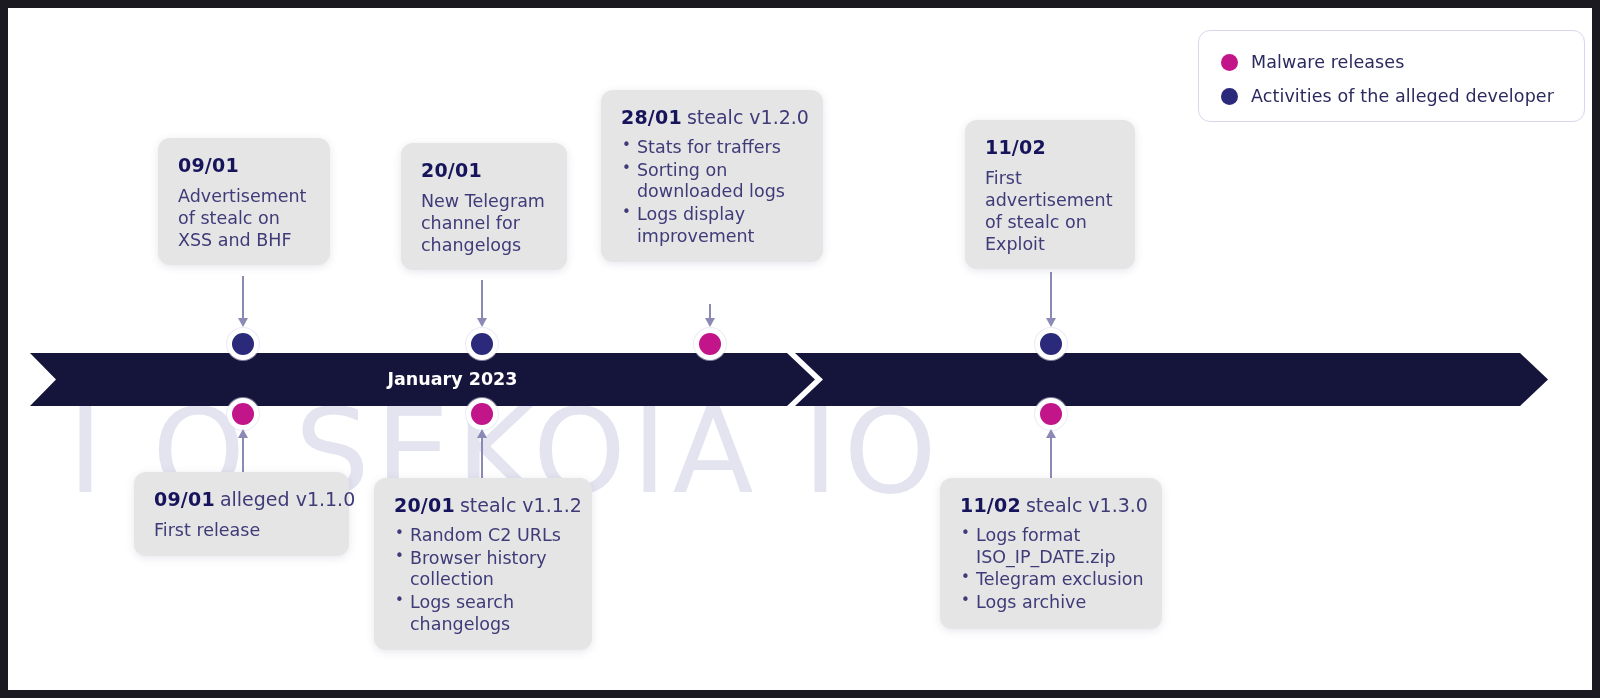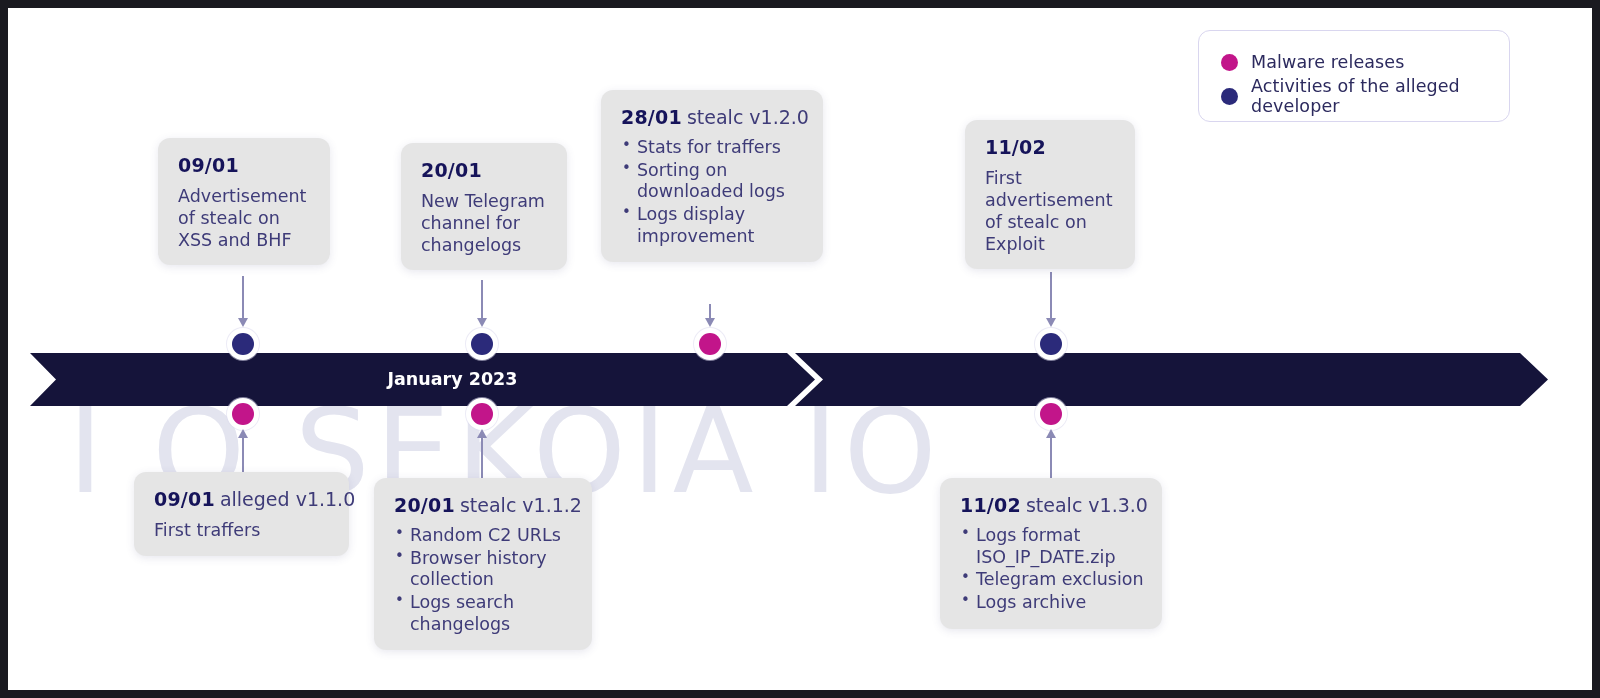--- a/index.html
+++ b/index.html
@@ -29,21 +29,21 @@
     white-space:nowrap;
     line-height:130px;
     user-select:none;
     z-index:0;
   }
 
   
   #legend {
     position:absolute;
     left:1190px; top:22px;
-    width:312px; height:92px;
+    width:387px; height:92px;
     border:1.5px solid #d9d6ef;
     border-radius:12px;
     background:#ffffff;
     padding:14px 0 0 22px;
     z-index:40;
   }
   .legend-row { display:flex; align-items:center; height:34px; }
   .legend-dot {
     width:17px; height:17px; border-radius:50%;
     margin-right:13px; flex:0 0 auto;
@@ -253,21 +253,21 @@
       <div>Exploit</div>
     </div>
   </div>
 
   <div class="card" id="card-bot-1">
     <div class="card-head">
       <span class="card-date">09/01</span>
       <span class="card-ver"> alleged v1.1.0</span>
     </div>
     <div class="card-body tight">
-      <div>First traffers</div>
+      <div>First release</div>
     </div>
   </div>
 
   <div class="card" id="card-bot-2">
     <div class="card-head">
       <span class="card-date">20/01</span>
       <span class="card-ver"> stealc v1.1.2</span>
     </div>
     <ul class="bullets">
       <li>Random C2 URLs</li>

